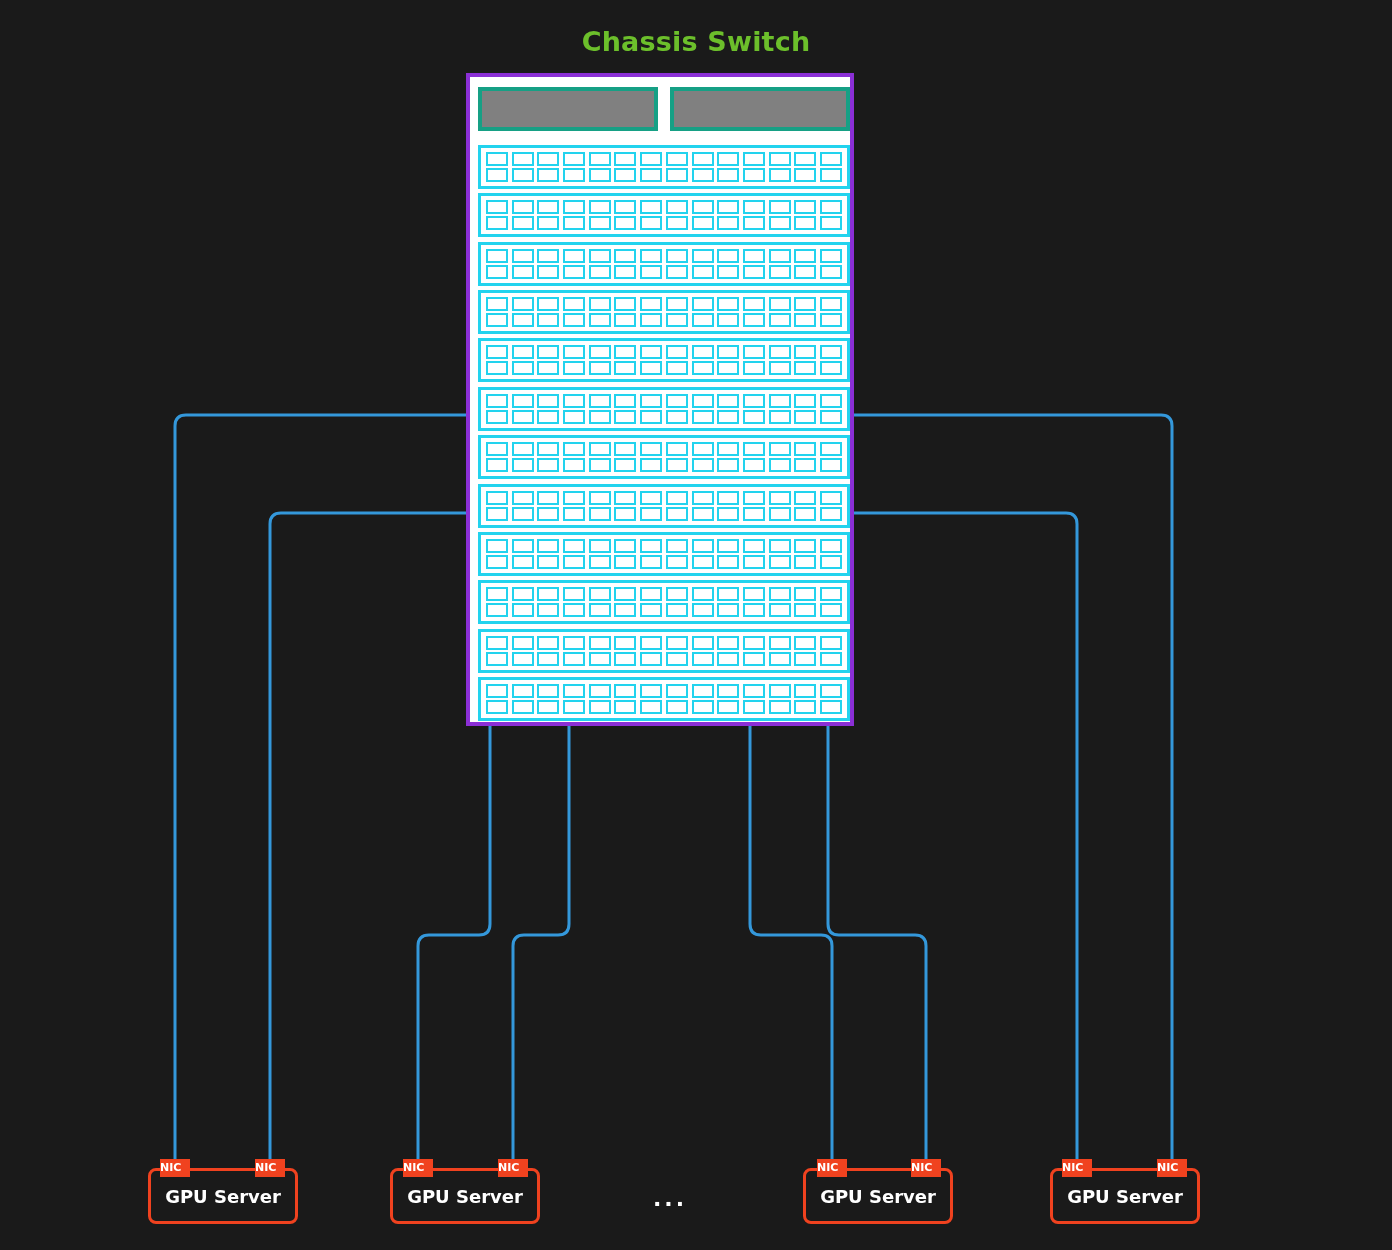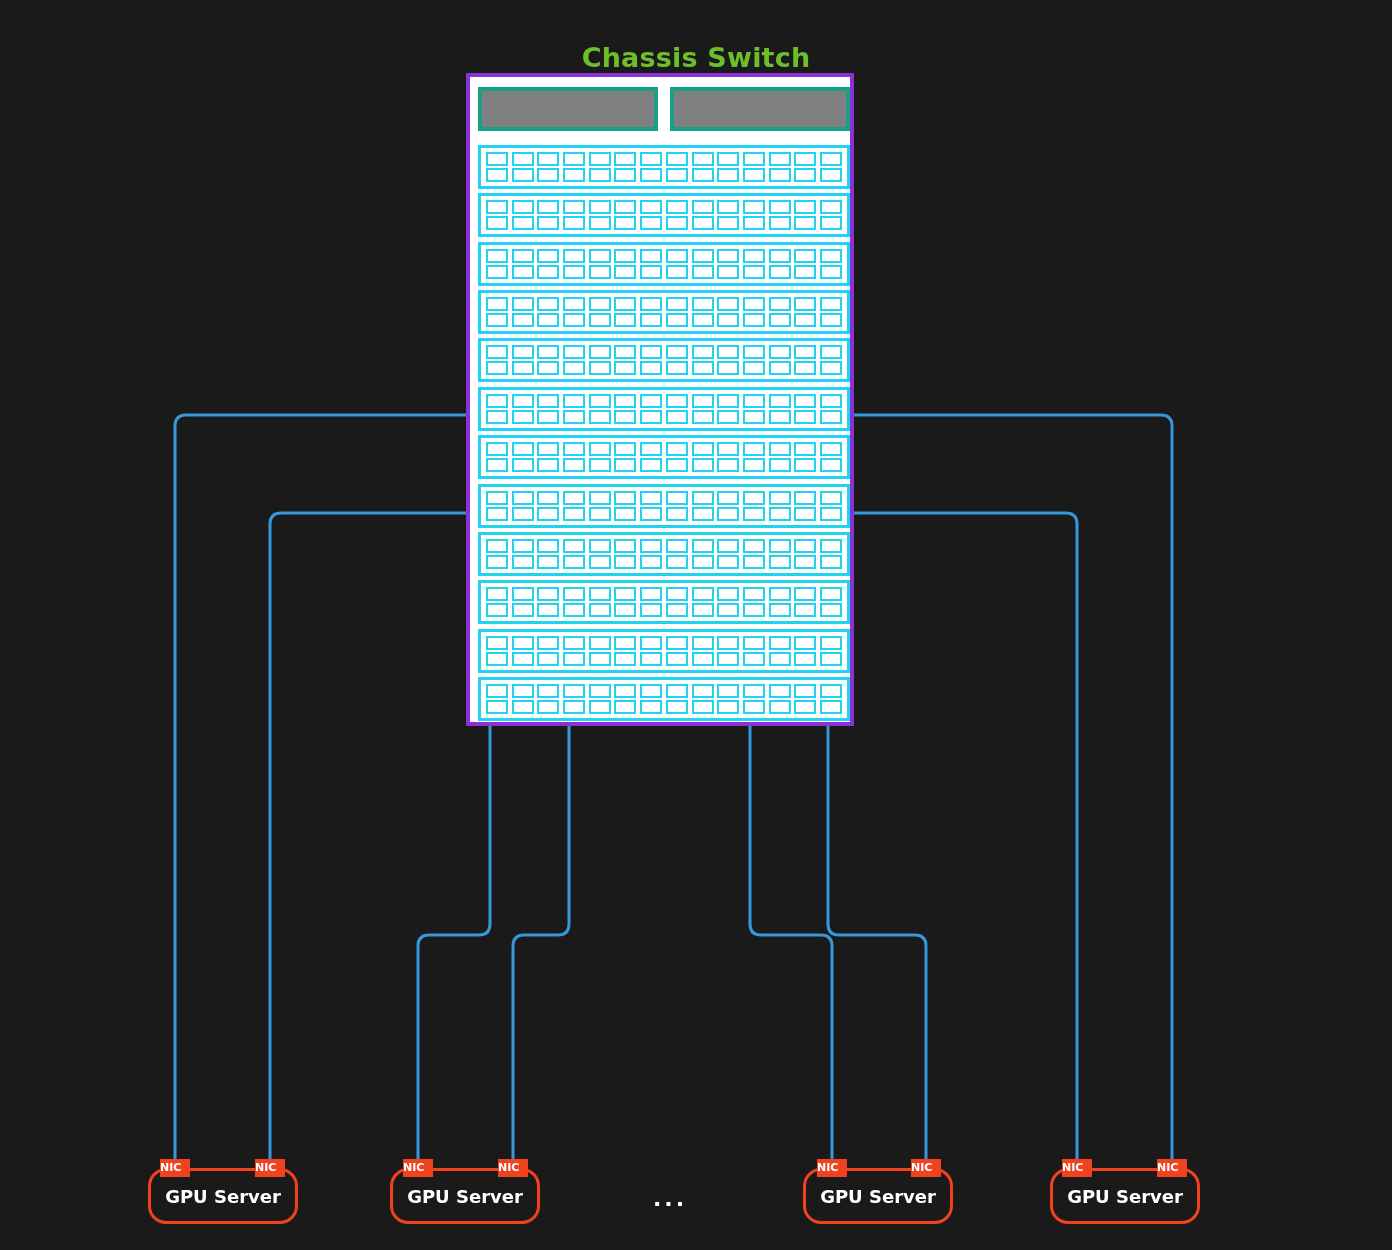--- a/index.html
+++ b/index.html
@@ -26,21 +26,20 @@
     position: absolute;
     left: 0;
     top: 26px;
     width: 1392px;
     text-align: center;
     font-size: 27px;
     font-weight: bold;
     color: #6cbf2b;
     letter-spacing: 0.2px;
     white-space: nowrap;
-    margin-top: 16px;
   }
   
   #chassis {
     position: absolute;
     left: 466px;
     top: 73px;
     width: 388px;
     height: 653px;
     background: #ffffff;
     border: 4px solid #8b2fd6;
@@ -93,21 +92,21 @@
     height: 14px;
     border: 2px solid #22d3ee;
     box-sizing: border-box;
     background: #ffffff;
   }
   
   .gpu-server {
     position: absolute;
     height: 56px;
     border: 3px solid #f0421f;
-    border-radius: 18px;
+    border-radius: 8px;
     box-sizing: border-box;
     background: #1a1a1a;
     display: flex;
     align-items: center;
     justify-content: center;
   }
   .gpu-server-label {
     font-size: 18px;
     font-weight: bold;
     color: #ffffff;

